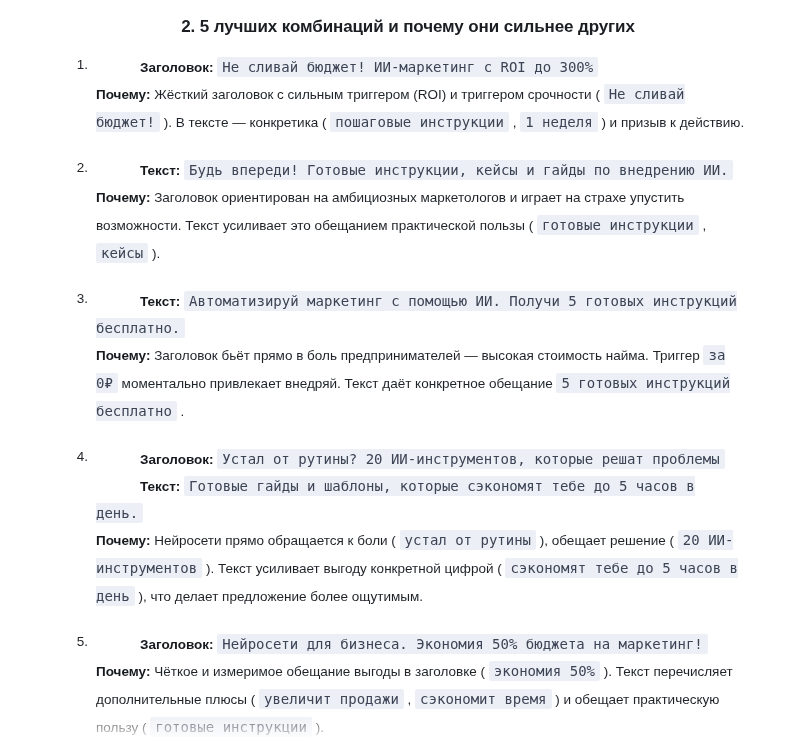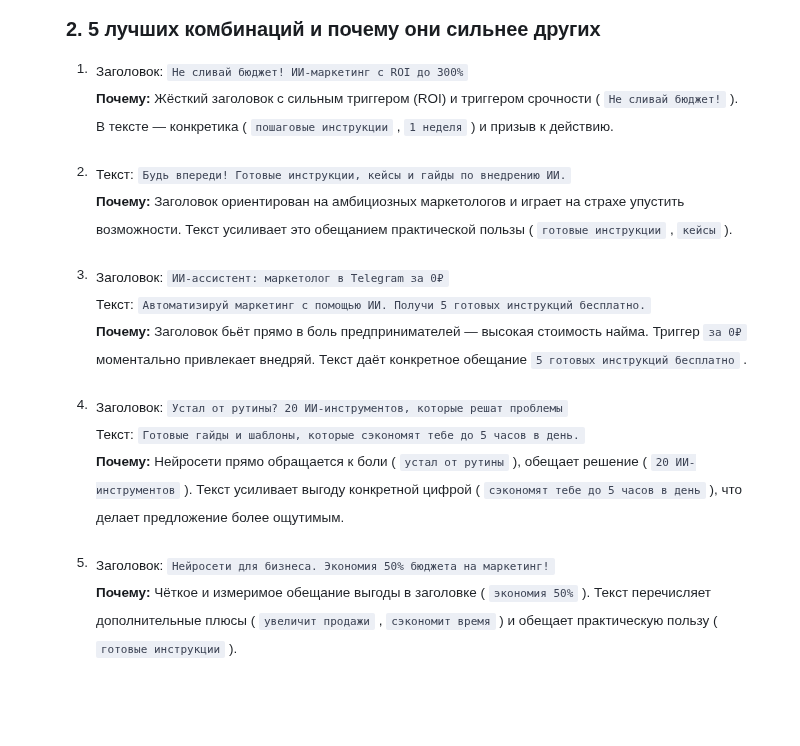--- a/index.html
+++ b/index.html
@@ -16,26 +16,27 @@
     -webkit-font-smoothing: antialiased;
   }
   .page {
     position: relative;
     width: 800px;
     height: 746px;
     box-sizing: border-box;
     padding: 12px 50px 0 66px;
   }
   h2.section-title {
-    font-size: 20px;
+    font-size: 17px;
     font-weight: bold;
     color: #1a1d21;
     margin: 4px 0 16px 0;
     letter-spacing: -0.1px;
     line-height: 1.3;
+    text-align: center;
   }
   ol.combos {
     list-style: none;
     margin: 0;
     padding: 0;
     counter-reset: combo;
   }
   ol.combos > li {
     position: relative;
     counter-increment: combo;
@@ -53,33 +54,34 @@
     font-size: 13.5px;
     color: #1f2328;
     line-height: 22px;
   }
   .row {
     font-size: 13.5px;
     line-height: 27px;
     color: #1f2328;
   }
   .row .lbl {
-    font-weight: normal;
+    font-weight: bold;
     color: #16191d;
+    margin-left: 44px;
   }
   .why {
     font-size: 13.5px;
     line-height: 28px;
     color: #1f2328;
     text-align: left;
   }
   .why .lbl { font-weight: bold; color: #16191d; }
   code.cd {
     font-family: "DejaVu Sans Mono", monospace;
-    font-size: 11px;
+    font-size: 14px;
     background: #eceff5;
     color: #3c4354;
     padding: 2px 5px;
     border-radius: 2px;
     white-space: normal;
     line-height: 1.2;
   }
   .fade {
     position: absolute;
     left: 0; right: 0; bottom: 0;
@@ -114,24 +116,20 @@
         <code class="cd">Будь впереди! Готовые инструкции, кейсы и гайды по внедрению ИИ.</code>
       </div>
       <div class="why">
         <span class="lbl">Почему:</span>
         <span>Заголовок ориентирован на амбициозных маркетологов и играет на страхе упустить возможности. Текст усиливает это обещанием практической пользы ( </span><code class="cd">готовые инструкции</code><span> , </span><code class="cd">кейсы</code><span> ).</span>
       </div>
     </li>
 
     <li>
       <div class="row">
-        <span class="lbl">Заголовок:</span>
-        <code class="cd">ИИ-ассистент: маркетолог в Telegram за 0₽</code>
-      </div>
-      <div class="row">
         <span class="lbl">Текст:</span>
         <code class="cd">Автоматизируй маркетинг с помощью ИИ. Получи 5 готовых инструкций бесплатно.</code>
       </div>
       <div class="why">
         <span class="lbl">Почему:</span>
         <span>Заголовок бьёт прямо в боль предпринимателей — высокая стоимость найма. Триггер </span><code class="cd">за 0₽</code><span> моментально привлекает внедряй. Текст даёт конкретное обещание </span><code class="cd">5 готовых инструкций бесплатно</code><span> .</span>
       </div>
     </li>
 
     <li>

